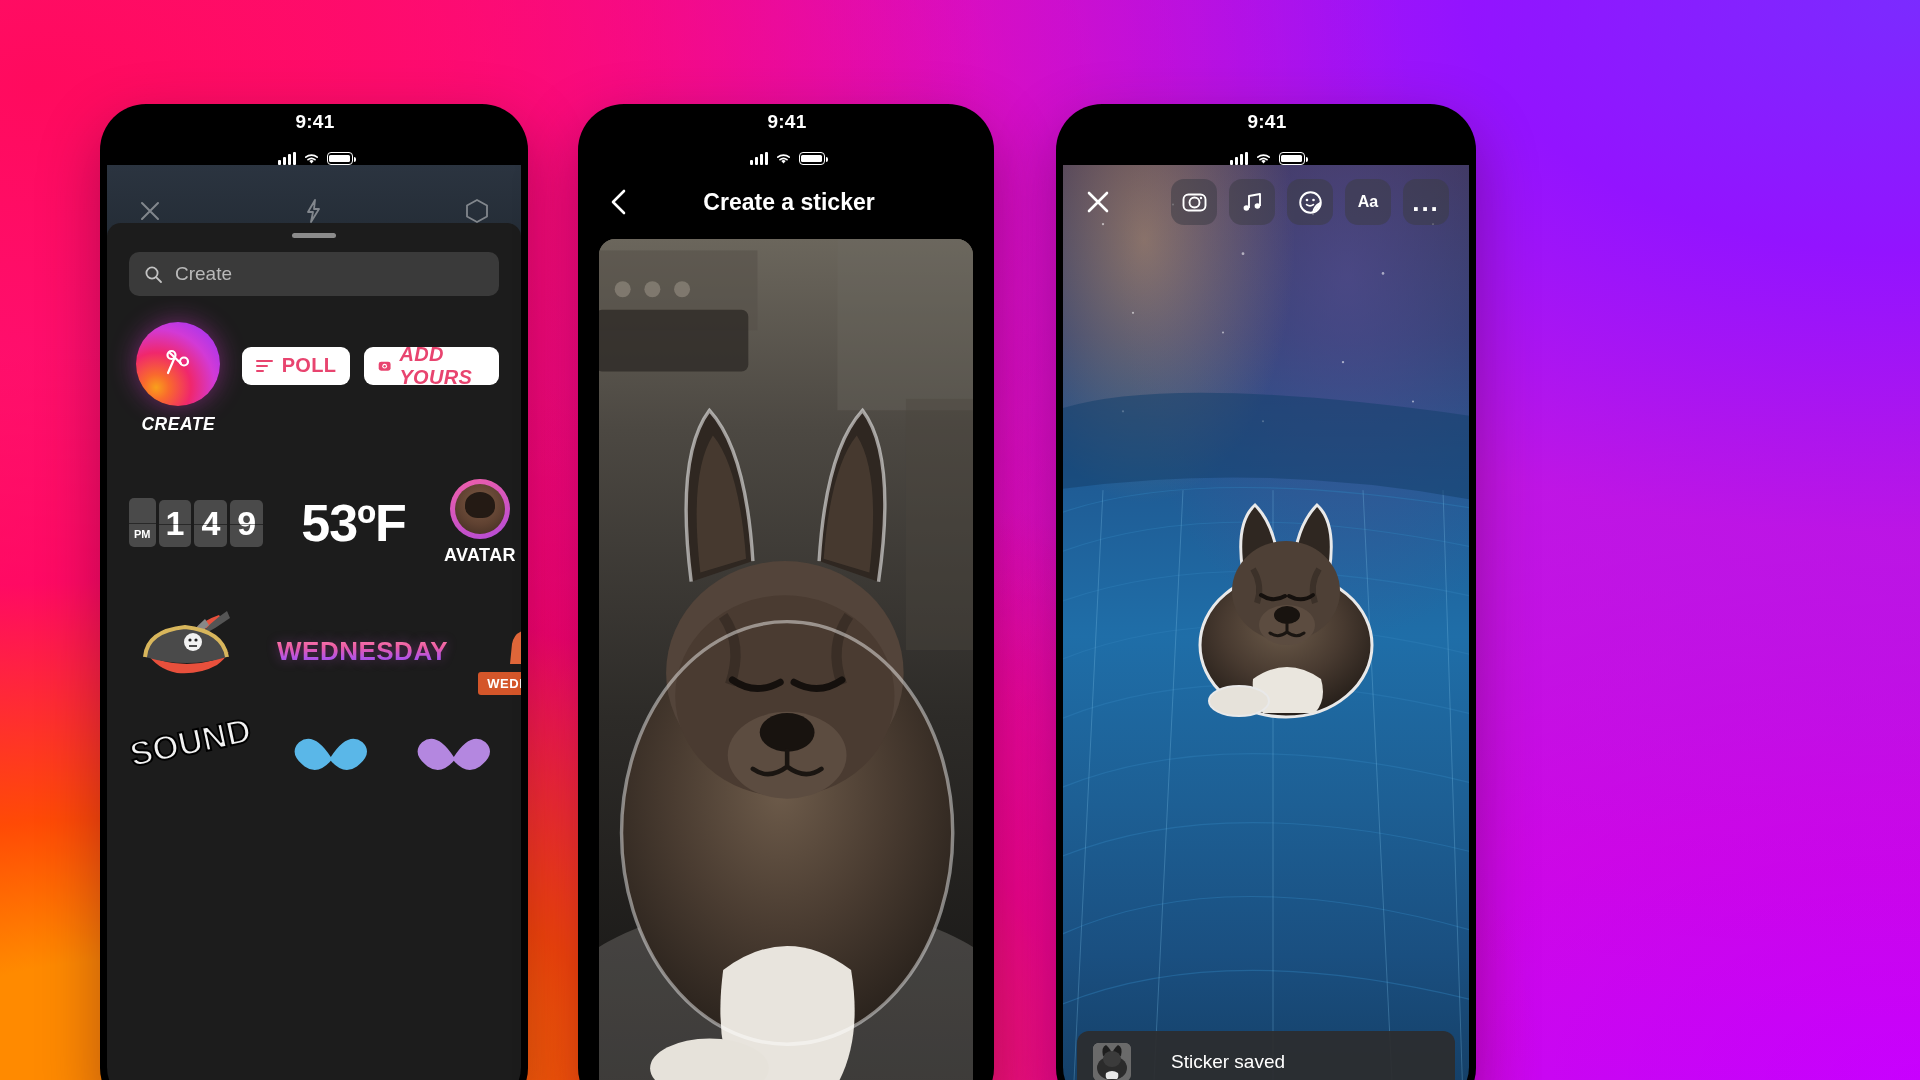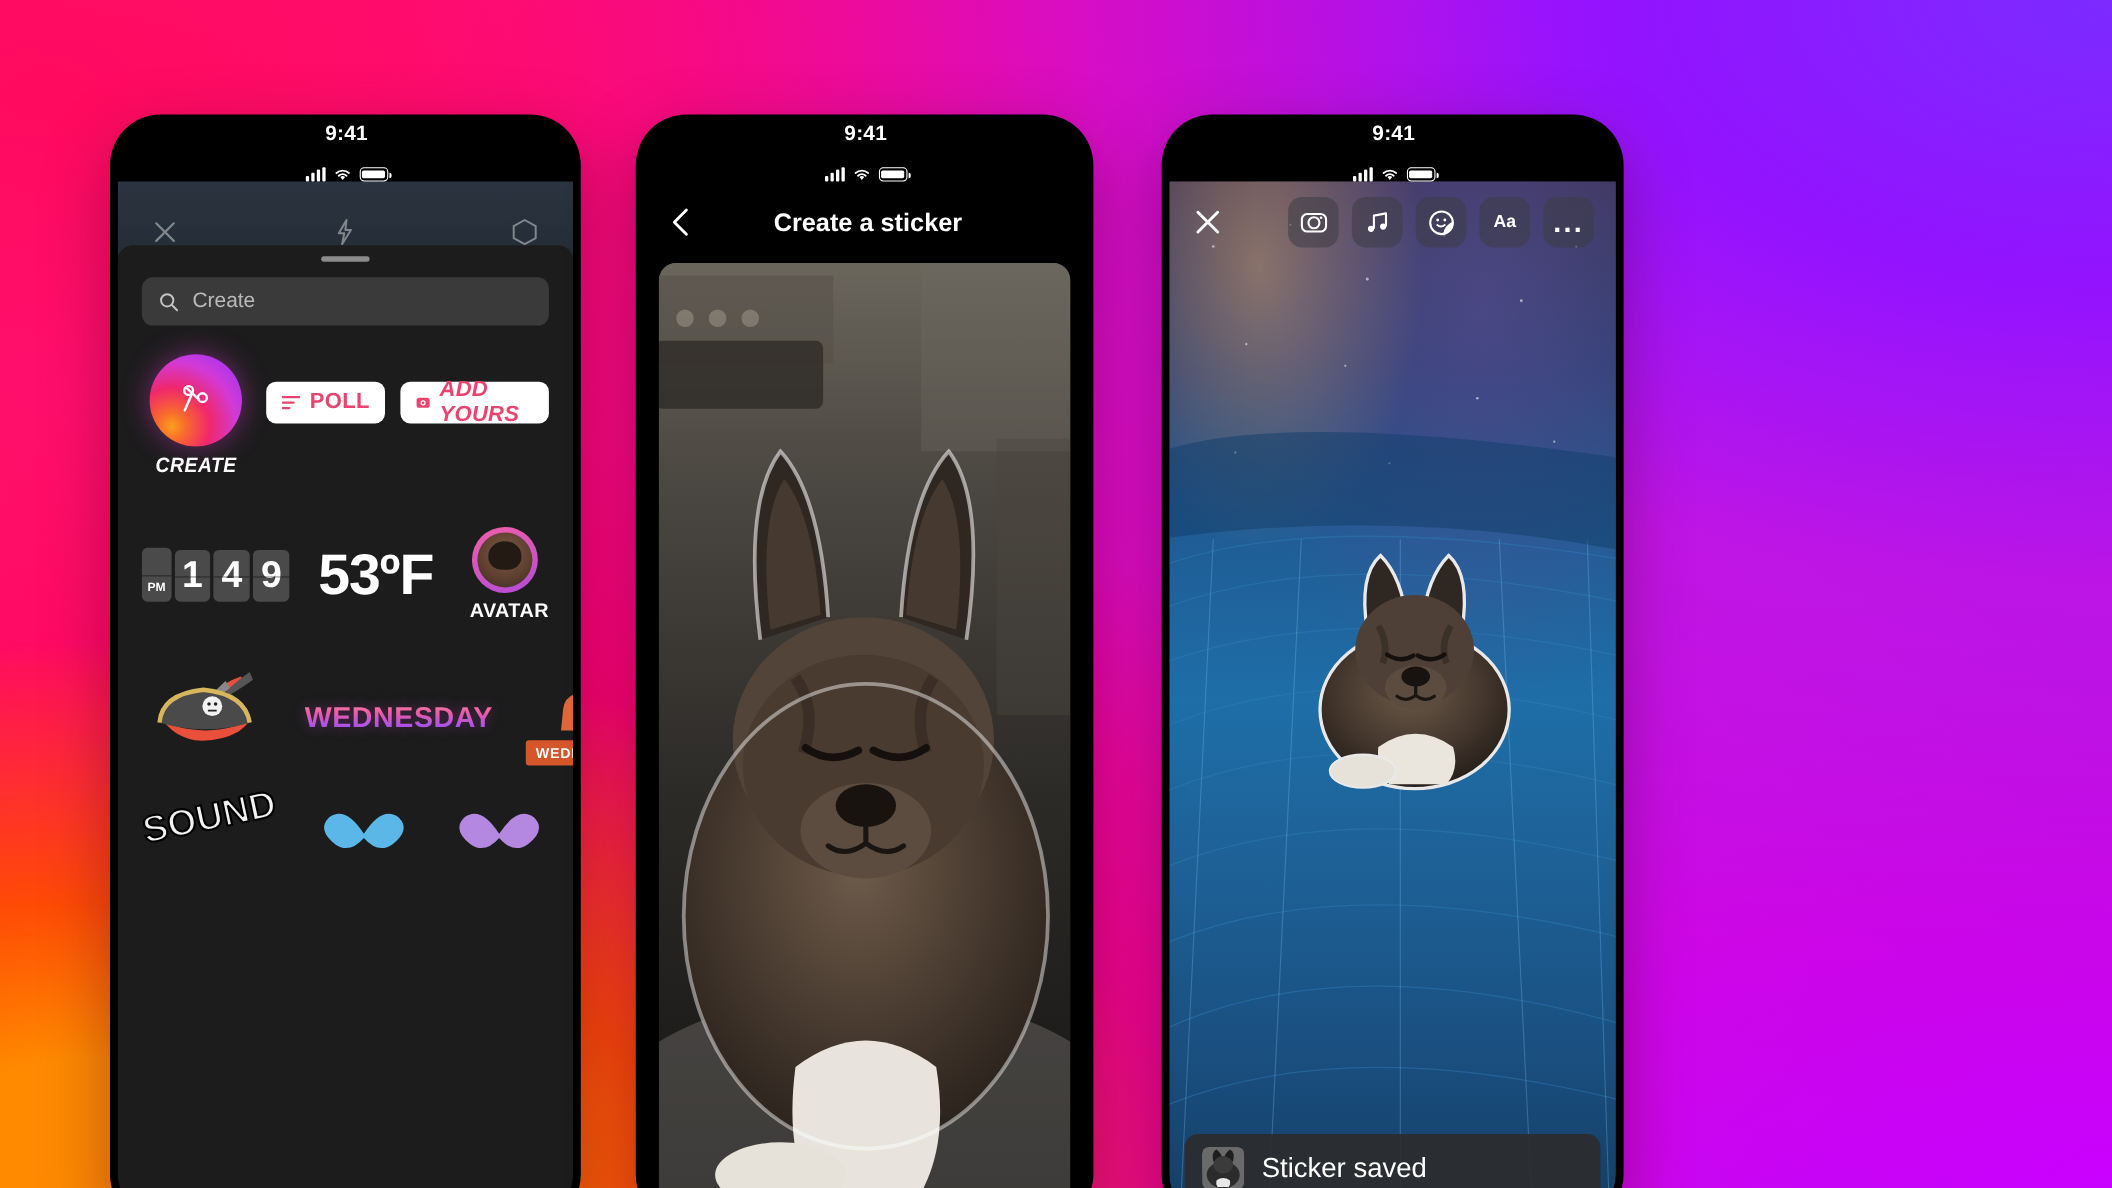--- a/index.html
+++ b/index.html
@@ -243,21 +243,21 @@
     height: 62px; border-radius: 12px;
     background: rgba(44,44,46,.92);
     display:flex; align-items:center; gap: 16px; padding: 0 16px;
     z-index: 30;
   }
   .toast-thumb {
     width: 38px; height: 38px; border-radius: 6px; overflow:hidden;
     background: linear-gradient(150deg,#8d8d8d,#3a3a3a);
     position:relative;
   }
-  .toast-text { color:#fff; font-size: 25px; }
+  .toast-text { color:#fff; font-size: 19px; margin-left: 24px; }
 
   .dog-wrap { position:absolute; }
 </style>
 </head>
 <body>
 
 <div id="stage">
 
   <div class="phone" id="phone-left">
     <div class="screen">
@@ -329,21 +329,21 @@
             <svg width="19" height="17" viewBox="0 0 19 17">
               <rect x="1" y="3" width="17" height="13" rx="3.5" fill="#e8446f"></rect>
               <circle cx="9.5" cy="9.5" r="3.4" fill="#fff"></circle>
               <circle cx="9.5" cy="9.5" r="1.7" fill="#e8446f"></circle>
             </svg>
             <span>ADD YOURS</span>
           </div>
         </div>
 
 
-        <div class="row" style="margin-top:44px; gap:26px; align-items:center;">
+        <div class="row" style="margin-top:44px; gap:38px; align-items:center;">
           <div class="clock">
             <div class="flip ampm">PM</div>
             <div class="flip">1</div>
             <div class="flip">4</div>
             <div class="flip">9</div>
           </div>
 
           <div class="temp">53ºF</div>
 
           <div class="avatar-wrap">

